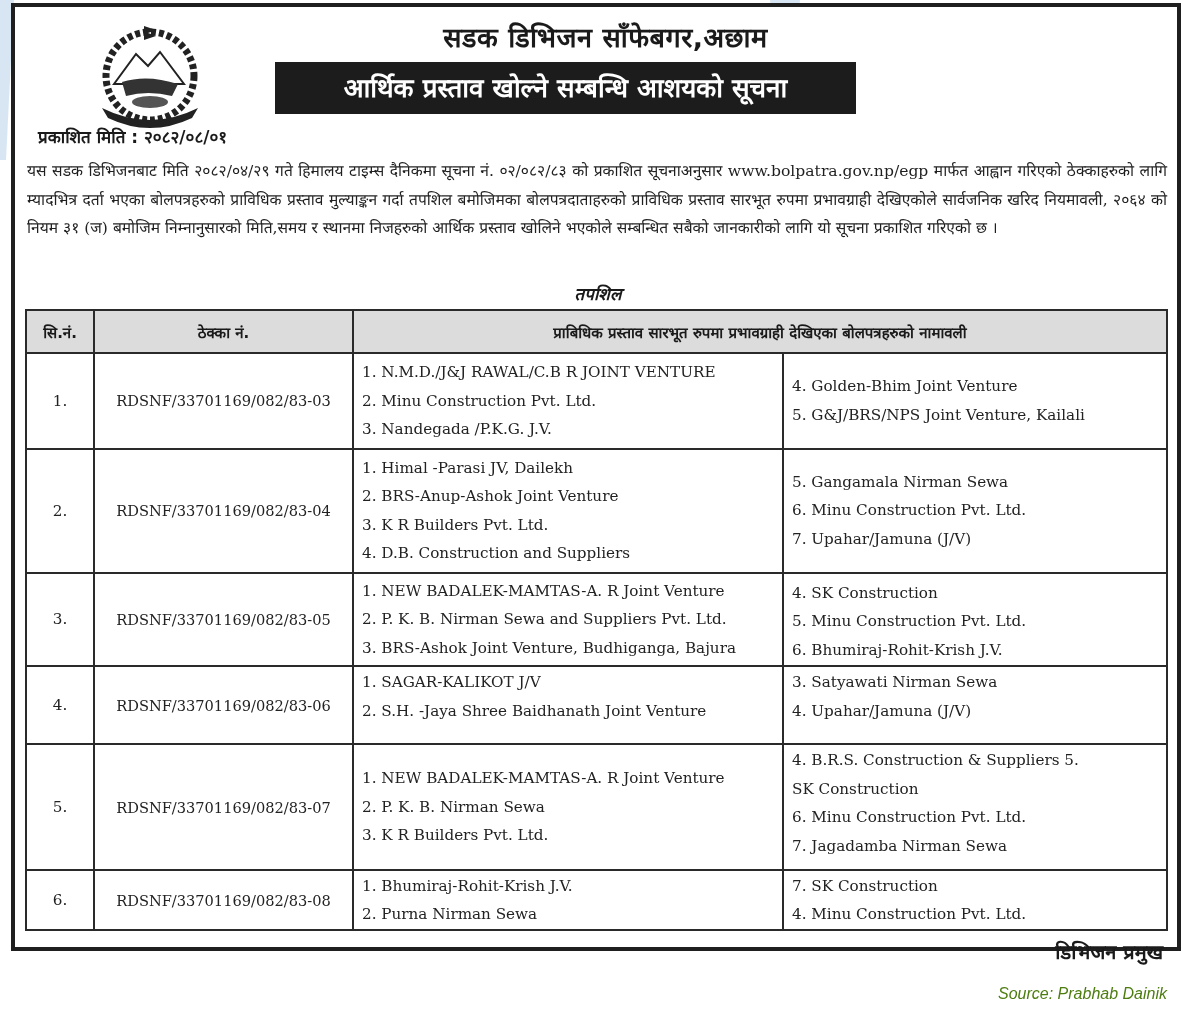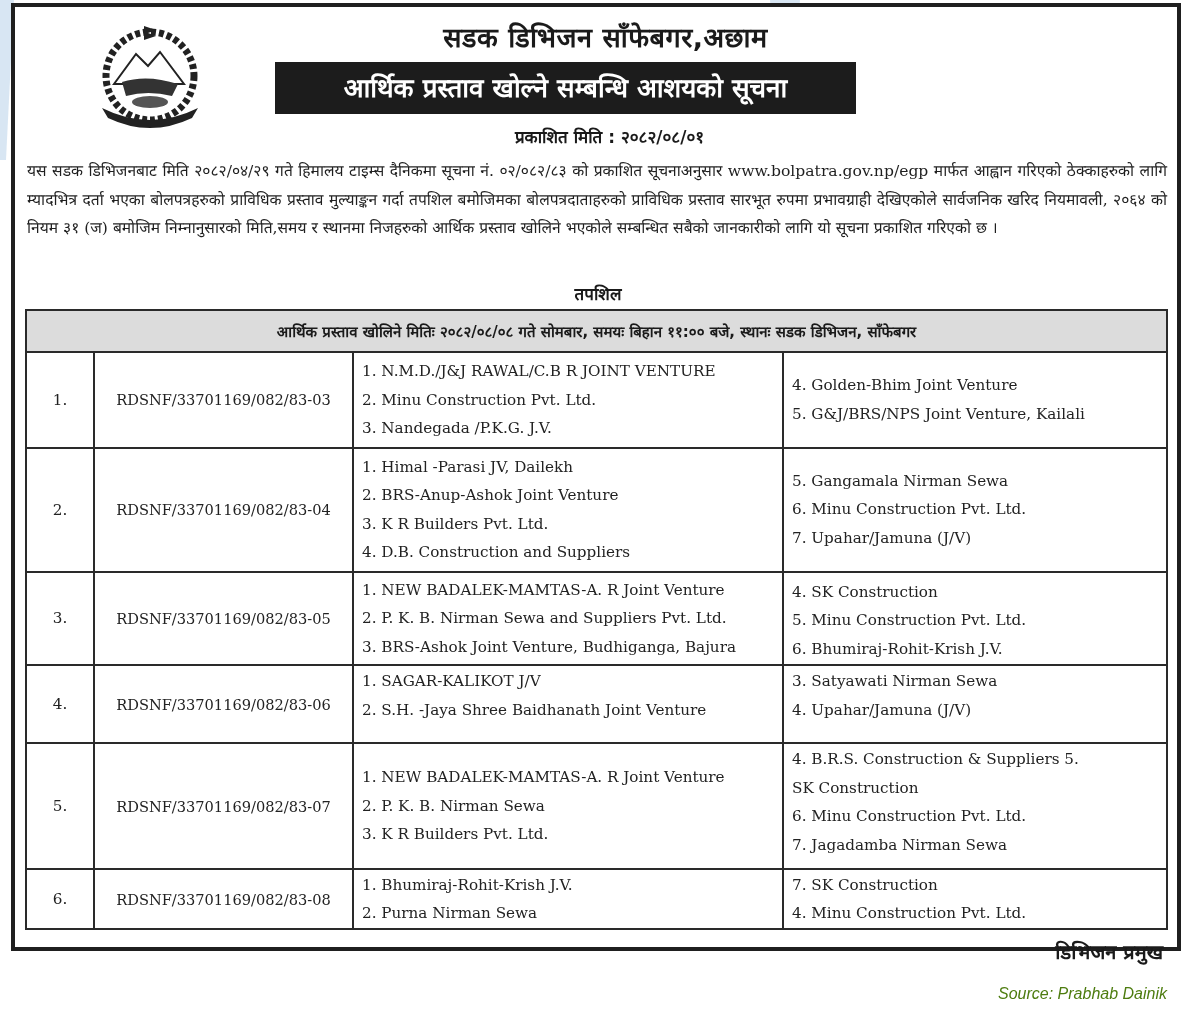--- a/index.html
+++ b/index.html
@@ -17,31 +17,31 @@
     position: absolute; left: 0; right: 0; top: 18px; text-align: center;
     font-family: "DejaVu Sans", sans-serif; font-weight: bold; font-size: 27px;
     letter-spacing: 0.5px; color: #1a1a1a; padding-left: 30px;
   }
   .title-bar {
     position: absolute; left: 275px; top: 62px; width: 581px; height: 52px;
     background: #1c1c1c; color: #ffffff; text-align: center;
     font-weight: bold; font-size: 26px; line-height: 52px;
   }
   .pub-date {
-    position: absolute; left: 0; right: 0; top: 125px; text-align: center;
+    position: absolute; left: 0; right: 0; top: 125px; 
     font-weight: bold; font-size: 17px; padding-left: 38px;
   }
   .intro {
     position: absolute; left: 27px; top: 157px; width: 1140px;
     font-family: "DejaVu Serif", serif; font-size: 15.6px; line-height: 28.5px;
     text-align: justify; text-align-last: left; color: #1f1f1f;
   }
   .schedule-heading {
     position: absolute; left: 0; right: 0; top: 282px; text-align: center;
-    font-weight: bold; font-size: 17px; padding-left: 15px;
+    font-weight: bold; font-size: 17px; padding-left: 15px; font-style: italic;
   }
 
   table.bids {
     position: absolute; left: 25px; top: 309px; width: 1141px;
     border-collapse: collapse; table-layout: fixed;
   }
   table.bids td, table.bids th {
     border: 2px solid #2a2a2a; vertical-align: middle;
   }
   .opening-row td {
@@ -103,22 +103,24 @@
 <div class="schedule-heading">तपशिल</div>
 
 <table class="bids">
   <colgroup>
     <col style="width:68px">
     <col style="width:259px">
     <col style="width:430px">
     <col style="width:384px">
   </colgroup>
   <tbody>
-      <tr class="opening-row">
-    <td colspan="4">आर्थिक प्रस्ताव खोलिने मितिः २०८२/०८/०८ गते सोमबार, समयः बिहान ११:०० बजे,  स्थानः सडक डिभिजन, साँफेबगर</td>
+  <tr class="head-row">
+    <th>सि.नं.</th>
+    <th>ठेक्का नं.</th>
+    <th colspan="2">प्राबिधिक प्रस्ताव सारभूत रुपमा प्रभावग्राही देखिएका बोलपत्रहरुको नामावली</th>
   </tr>
 
   <tr class="data-row" style="height:94px">
     <td class="sn-cell">1.</td>
     <td class="contract-cell">RDSNF/33701169/082/83-03</td>
     <td class="bidder-cell">
       <div>1. N.M.D./J&amp;J RAWAL/C.B R JOINT VENTURE</div>
       <div>2. Minu Construction Pvt. Ltd.</div>
       <div>3. Nandegada /P.K.G. J.V.</div>
     </td>

